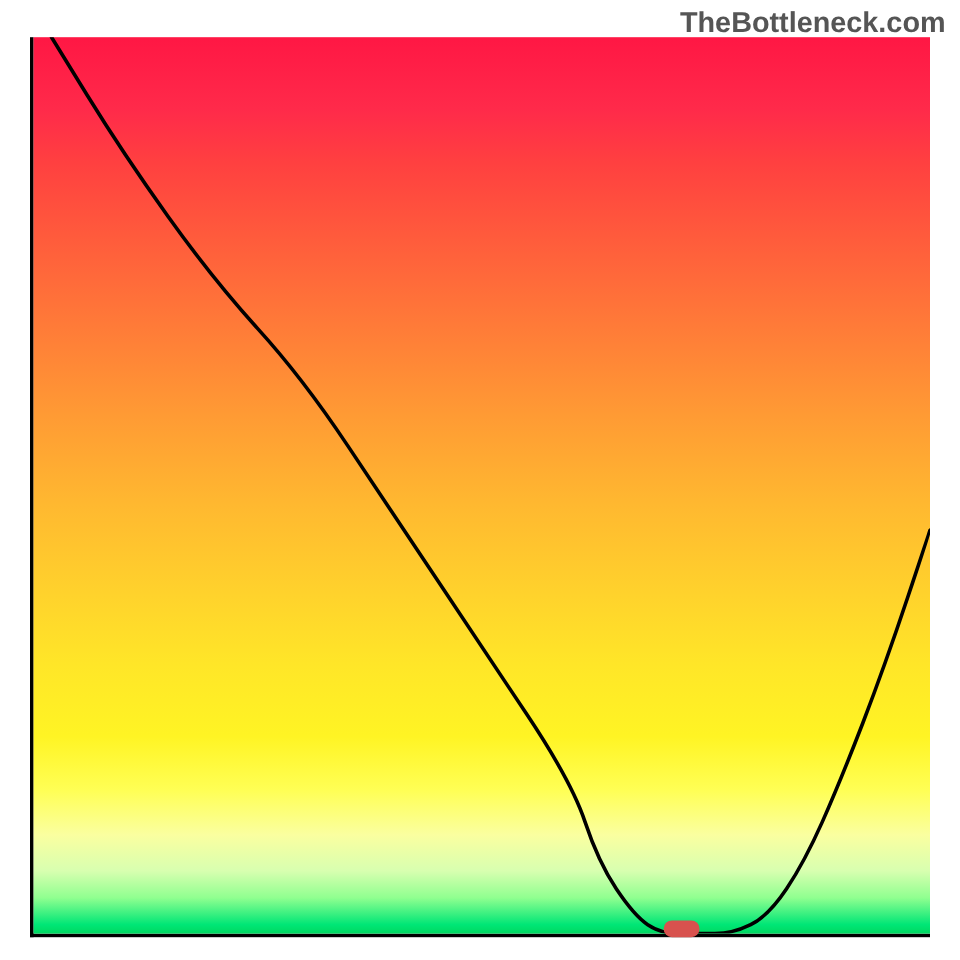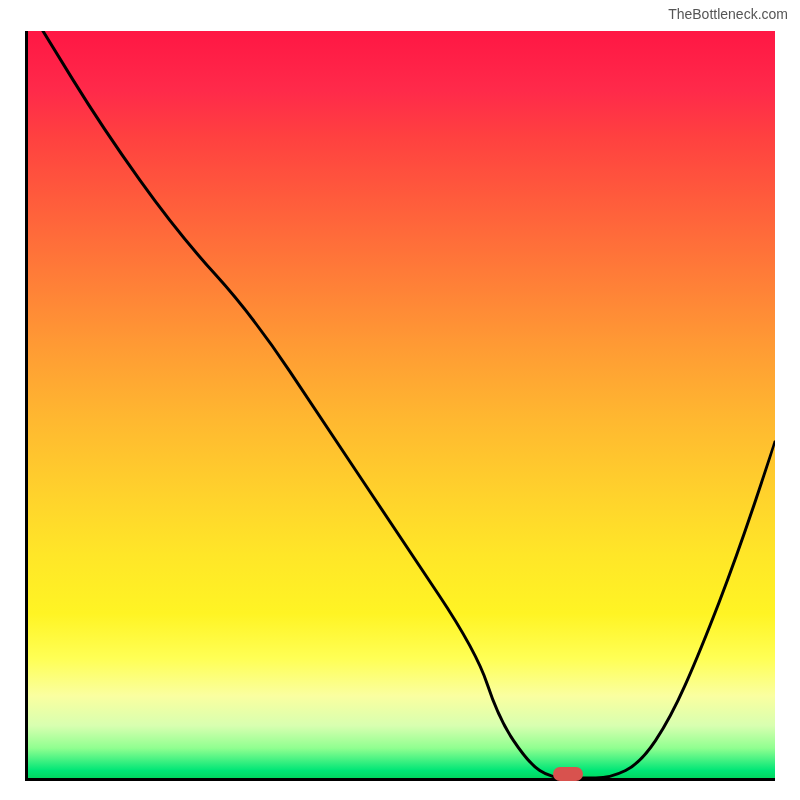--- a/index.html
+++ b/index.html
@@ -8,22 +8,22 @@
     height: 800px;
     background: #fff;
     position: relative;
     font-family: Arial, sans-serif;
   }
   .watermark {
     position: absolute;
     top: 6px;
     right: 12px;
     color: #555;
-    font-size: 14px;
-    font-weight: 400;
+    font-size: 24px;
+    font-weight: 700;
     z-index: 10;
   }
   .chart-area {
     position: absolute;
     left: 25px;
     top: 31px;
     width: 750px;
     height: 750px;
     border-left: 3px solid #000;
     border-bottom: 3px solid #000;

